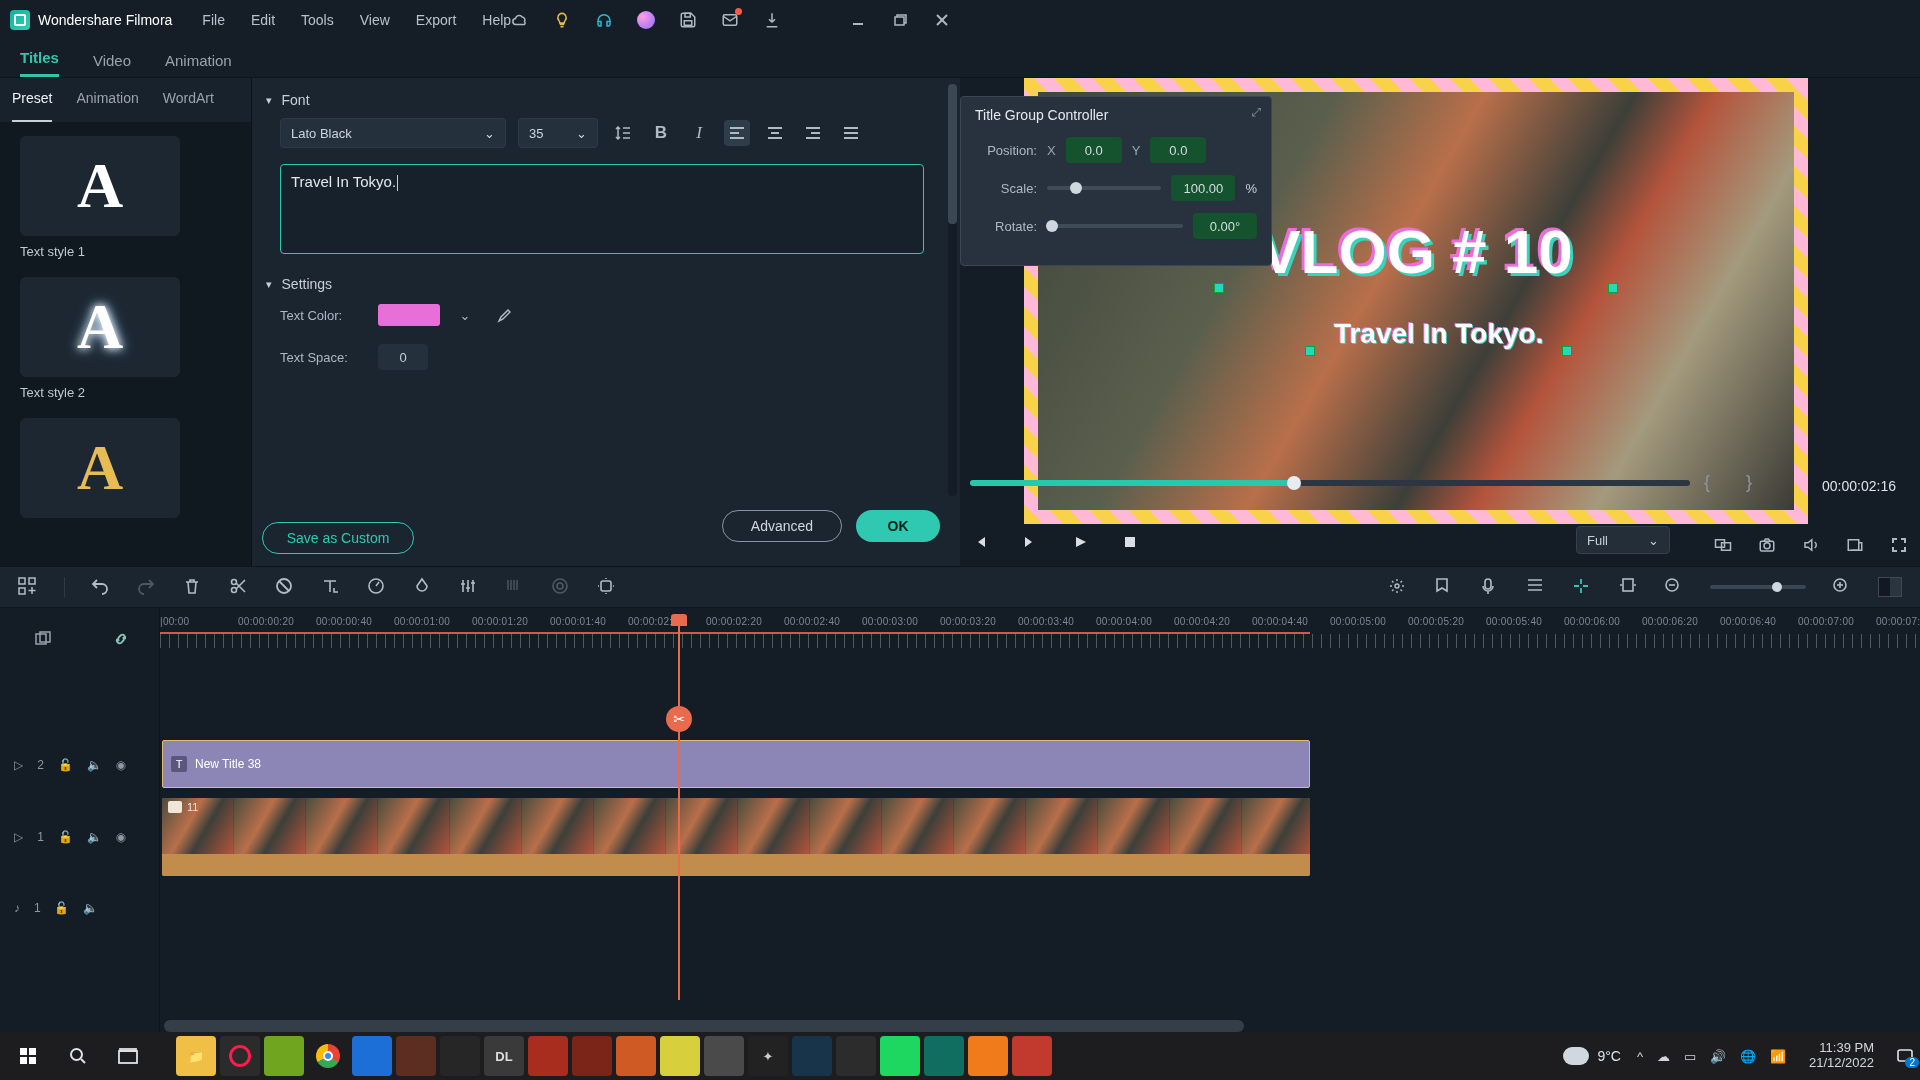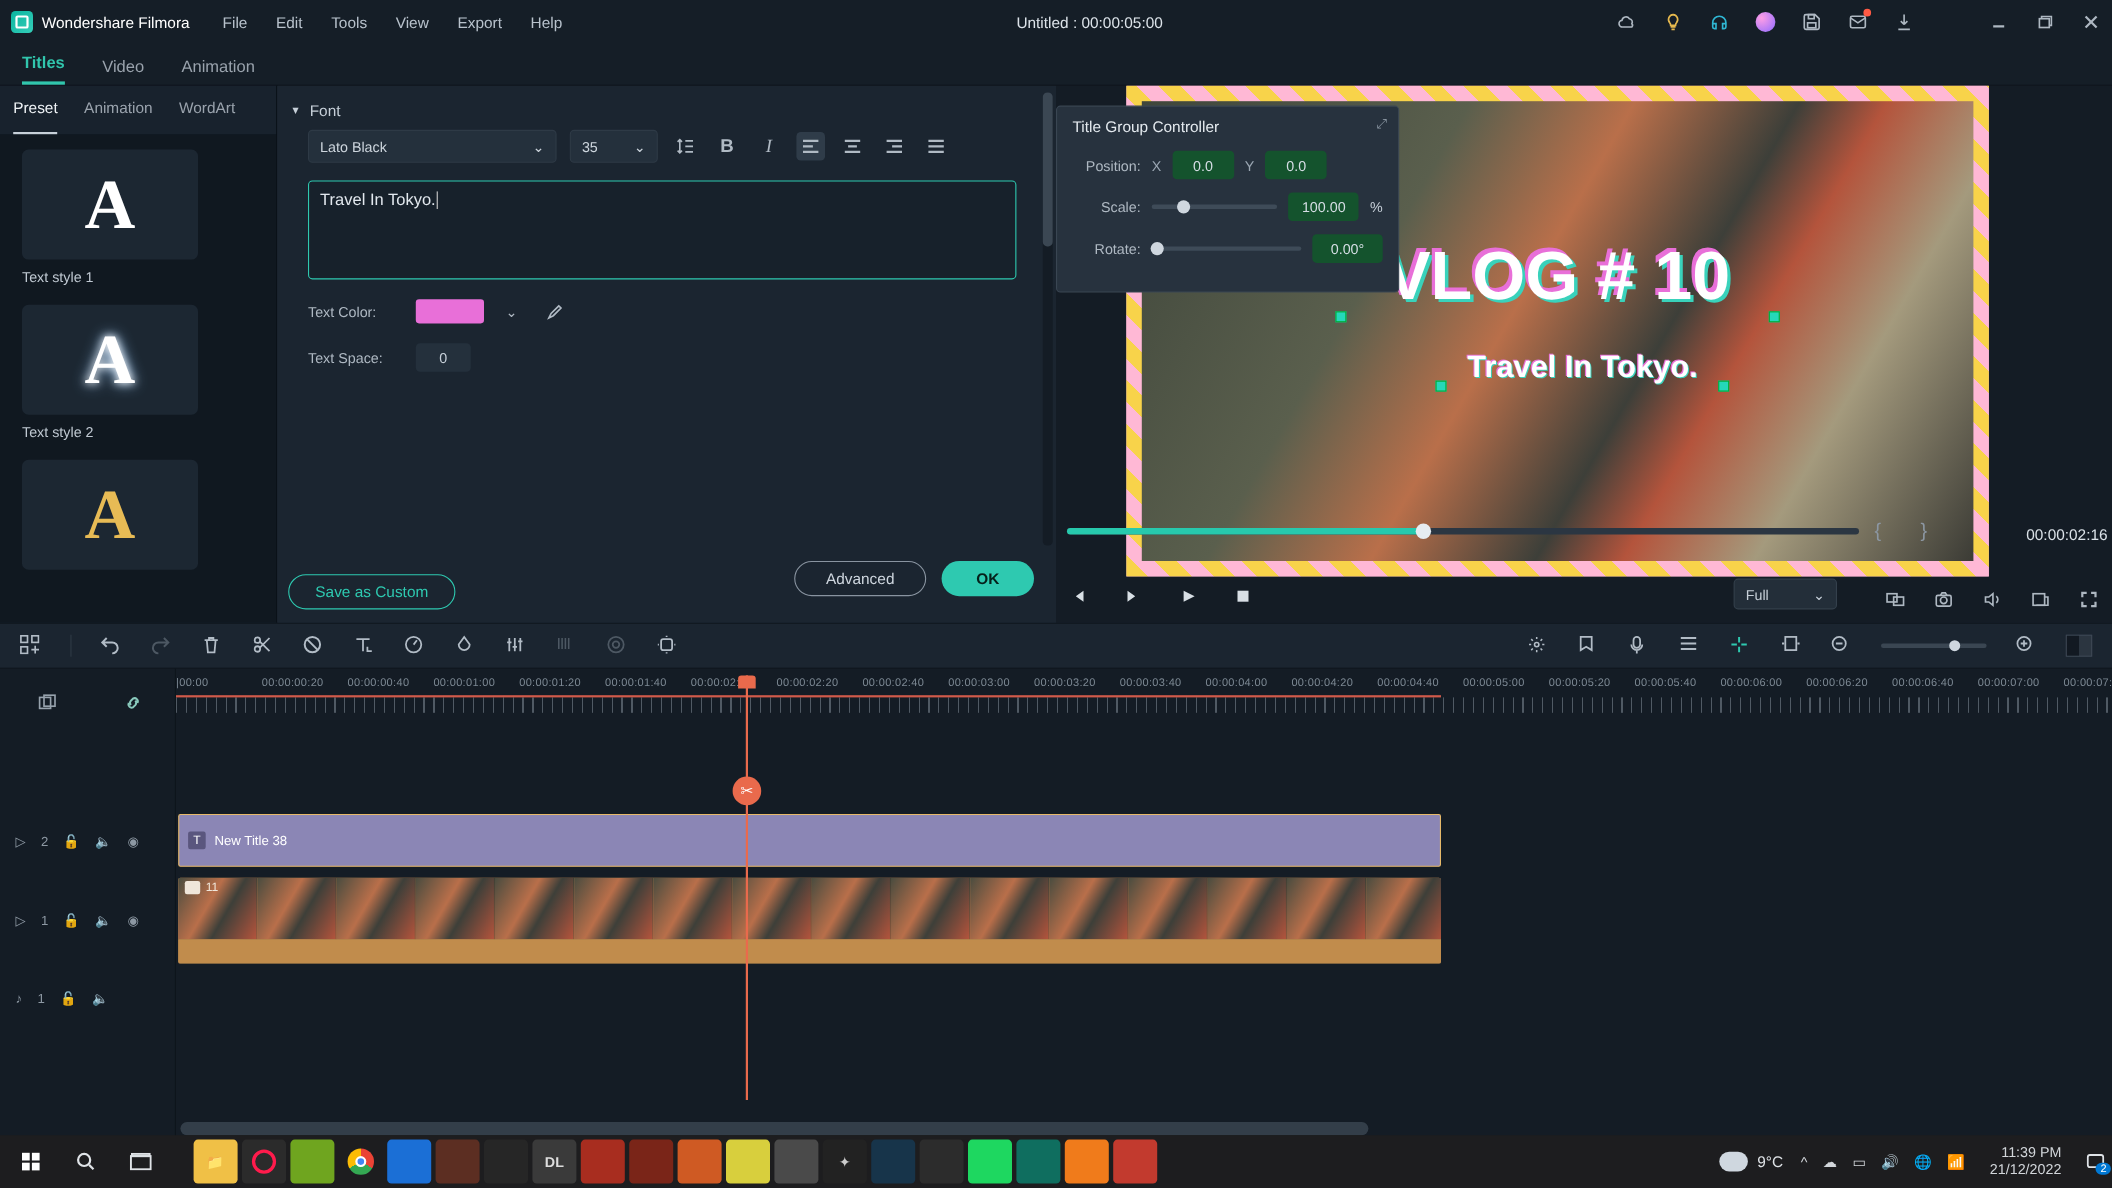--- a/index.html
+++ b/index.html
@@ -79,21 +79,21 @@
 .nbox{width:56px;height:26px;background:#14532d;border-radius:4px;display:flex;align-items:center;justify-content:center;color:#d5dde4;}
 .slider{flex:1;height:4px;background:#3e4b58;border-radius:2px;position:relative;}
 .sknob{position:absolute;top:50%;width:12px;height:12px;background:#cfd7df;border-radius:50%;transform:translate(-50%,-50%);}
 
 
 .progress{position:absolute;left:10px;right:230px;bottom:80px;height:6px;background:#2b3642;border-radius:3px;}
 .progress-fill{height:100%;width:45%;background:#27c9ad;border-radius:3px;}
 .pknob{position:absolute;left:45%;top:50%;width:14px;height:14px;background:#e6ecf1;border-radius:50%;transform:translate(-50%,-50%);}
 .brace{position:absolute;bottom:73px;font-size:18px;color:#8c97a3;cursor:pointer;}
 .brace.l{right:210px;} .brace.r{right:168px;}
-.timecode{position:absolute;right:4px;bottom:72px;color:#dbe2e8;font-size:14px;}
+.timecode{position:absolute;right:24px;bottom:72px;color:#dbe2e8;font-size:14px;}
 .transport{position:absolute;left:10px;bottom:14px;display:flex;gap:30px;align-items:center;}
 .transport .tb{width:20px;height:20px;color:#d8dfe5;cursor:pointer;display:flex;align-items:center;justify-content:center;}
 .qual{position:absolute;right:250px;bottom:12px;width:94px;height:28px;background:#232e39;border:1px solid #34404c;border-radius:4px;display:flex;align-items:center;justify-content:space-between;padding:0 10px;}
 .ricons{position:absolute;right:12px;bottom:12px;display:flex;gap:26px;}
 
 
 .toolbar{height:42px;background:#1b2530;border-top:1px solid #0e151c;border-bottom:1px solid #0e151c;display:flex;align-items:center;padding:0 18px;gap:26px;}
 .toolbar .sep{width:1px;height:20px;background:#2f3a45;}
 .toolbar .ico{width:20px;height:20px;color:#b2bcc6;cursor:pointer;}
 .toolbar .ico.dim{color:#4d5863;}
@@ -148,21 +148,20 @@
   <div class="logo"></div>
   <div class="app-name">Wondershare Filmora</div>
   <div class="menu">
     <div class="menu-item">File</div>
     <div class="menu-item">Edit</div>
     <div class="menu-item">Tools</div>
     <div class="menu-item">View</div>
     <div class="menu-item">Export</div>
     <div class="menu-item">Help</div>
   </div>
-  <div class="doc-title">Untitled : 00:00:05:00</div>
   <div class="title-icons">
     <div class="t-ico">
         <svg width="18" height="18" viewBox="0 0 24 24" fill="none" stroke="currentColor" stroke-width="2">
           <path d="M18 14a4 4 0 0 0-3-6 5 5 0 0 0-9 2 4 4 0 0 0 1 8h11a3 3 0 0 0 0-4z"></path>
         </svg>
       </div>
     <div class="t-ico" style="color:#e6b94e">
         <svg width="18" height="18" viewBox="0 0 24 24" fill="none" stroke="currentColor" stroke-width="2">
           <path d="M9 18h6M10 21h4M12 3a6 6 0 0 0-4 10c1 1 1 2 1 3h6c0-1 0-2 1-3a6 6 0 0 0-4-10z"></path>
         </svg>
@@ -289,20 +288,21 @@
           <svg width="16" height="14">
             <line x1="1" y1="2" x2="15" y2="2"></line>
             <line x1="1" y1="7" x2="15" y2="7"></line>
             <line x1="1" y1="12" x2="15" y2="12"></line>
           </svg>
         </div>
     </div>
     <div class="row">
       <div class="txtarea"><span class="cursor">Travel In Tokyo.</span></div>
     </div>
+    <div class="grp-head tri">Settings</div>
     <div class="row">
       <div class="prop-label">Text Color:</div>
       <div class="swatch"></div>
       <div class="icob">⌄</div>
       <div class="icob">
           <svg width="16" height="16" viewBox="0 0 16 16" fill="none" stroke="#b0bac4" stroke-width="1.5">
             <path d="M13 3l-7 7-2 4 4-2 7-7-2-2z"></path>
           </svg>
         </div>
     </div>

